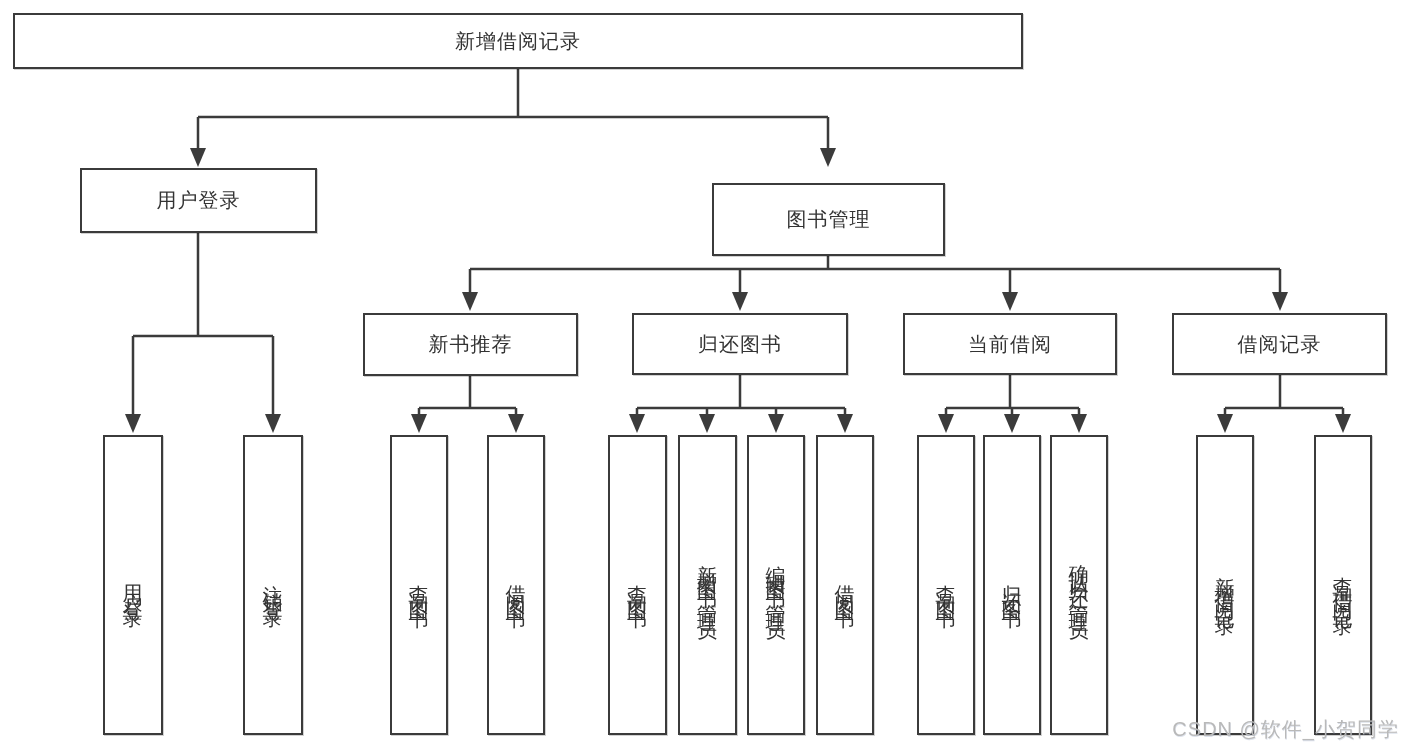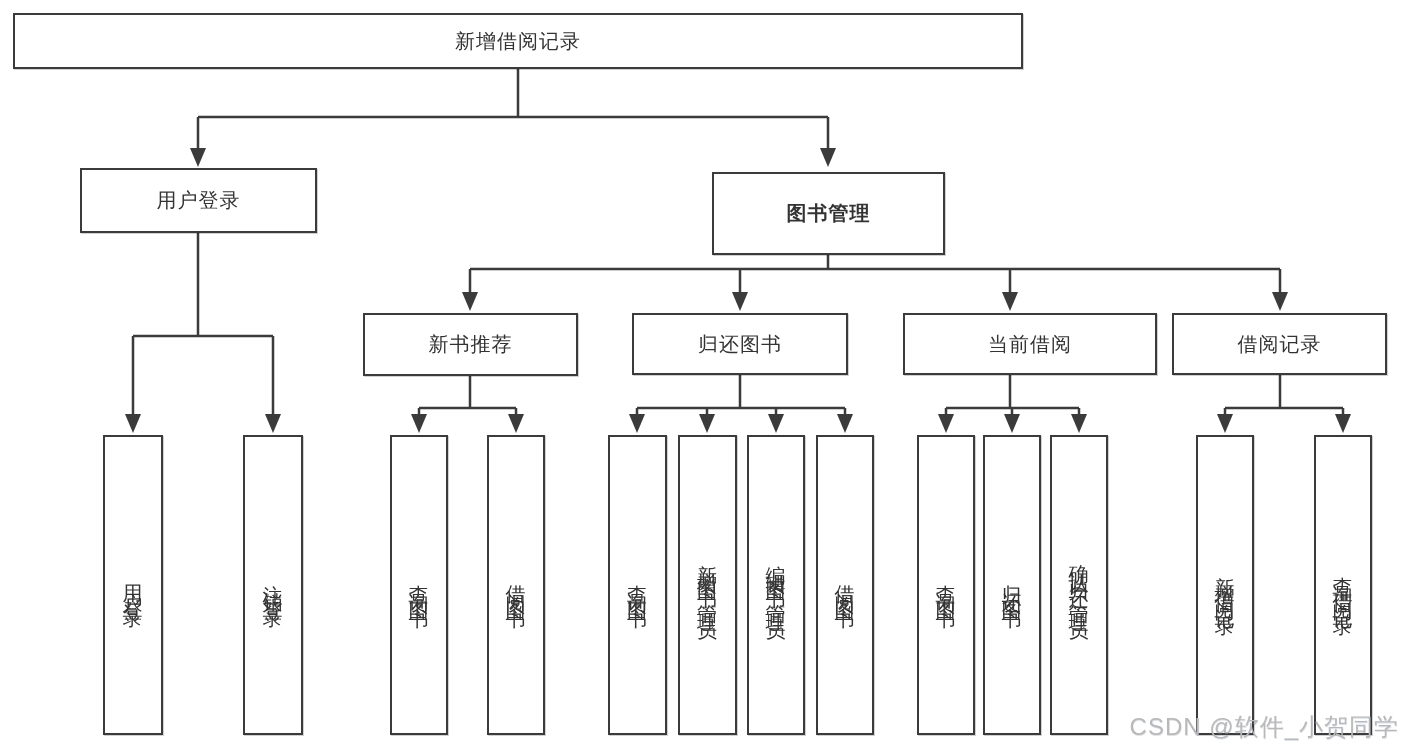--- a/index.html
+++ b/index.html
@@ -30,21 +30,21 @@
     writing-mode: vertical-rl;
     text-orientation: mixed;
     letter-spacing: 8px;
     line-height: 1;
     padding: 6px 0;
   }
   #watermark {
     position: absolute;
     right: 6px;
     bottom: 4px;
-    font-size: 24px;
+    font-size: 20px;
     letter-spacing: 1px;
     color: #b9b9b9;
     text-shadow: 0.5px 0.5px 0 rgba(120,140,180,0.25);
     white-space: nowrap;
     z-index: 5;
   }
 </style>
 </head>
 <body>
 
@@ -86,25 +86,25 @@
       <polygon points="1004,414 1020,414 1012,433"></polygon>
       <polygon points="1071,414 1087,414 1079,433"></polygon>
       <polygon points="1217,414 1233,414 1225,433"></polygon>
       <polygon points="1335,414 1351,414 1343,433"></polygon>
     </g>
   </svg>
 
   <div class="box" style="left:13px; top:13px; width:1010px; height:56px;">新增借阅记录</div>
 
   <div class="box" style="left:80px; top:168px; width:237px; height:65px;">用户登录</div>
-  <div class="box" style="left:712px; top:172px; width:233px; height:83px;font-weight:bold;">图书管理</div>
+  <div class="box" style="left:712px; top:183px; width:233px; height:73px;">图书管理</div>
 
   <div class="box" style="left:363px; top:313px; width:215px; height:63px;text-align:center;">新书推荐</div>
   <div class="box" style="left:632px; top:313px; width:216px; height:62px;">归还图书</div>
-  <div class="box" style="left:903px; top:313px; width:254px; height:62px;">当前借阅</div>
+  <div class="box" style="left:903px; top:313px; width:214px; height:62px;">当前借阅</div>
   <div class="box" style="left:1172px; top:313px; width:215px; height:62px;">借阅记录</div>
 
   <div class="box v" style="left:103px; top:435px; width:60px; height:300px;">用户登录</div>
   <div class="box v" style="left:243px; top:435px; width:60px; height:300px;">注销登录</div>
 
   <div class="box v" style="left:390px; top:435px; width:58px; height:300px;">查询图书</div>
   <div class="box v" style="left:487px; top:435px; width:58px; height:300px;">借阅图书</div>
 
   <div class="box v" style="left:608px; top:435px; width:59px; height:300px;">查询图书</div>
   <div class="box v" style="left:678px; top:435px; width:59px; height:300px;">新增图书（管理员）</div>

